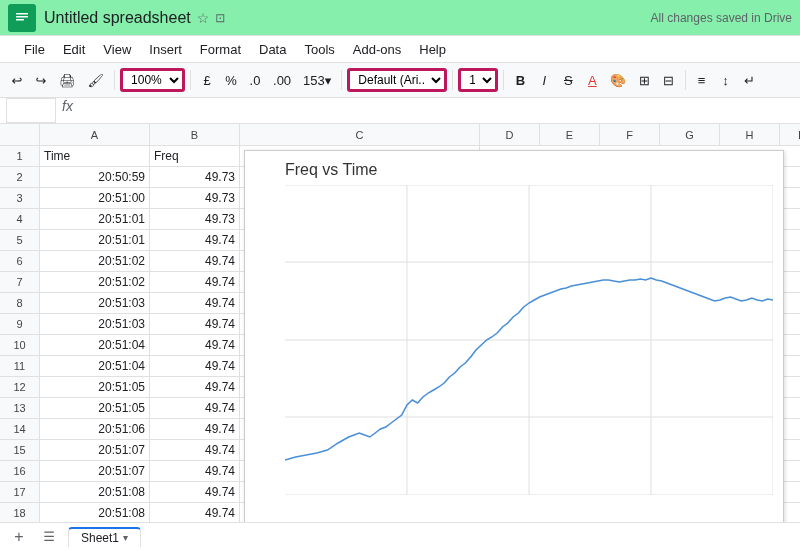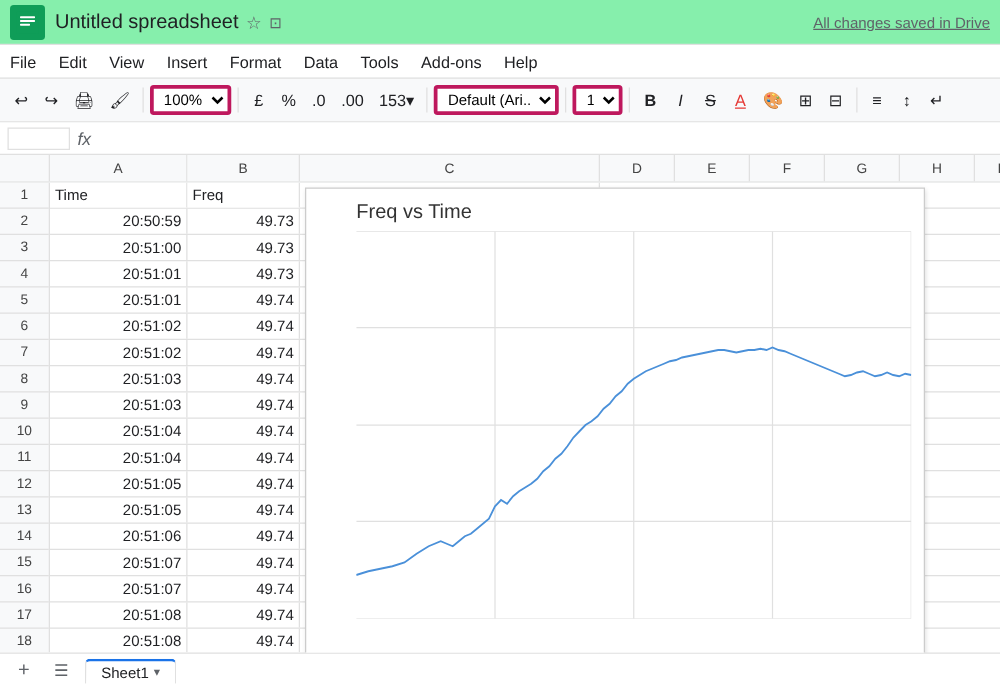--- a/index.html
+++ b/index.html
@@ -16,28 +16,28 @@
     }
     #app-icon {
       width: 28px; height: 28px; margin-right: 8px;
       background: #0f9d58;
       border-radius: 3px;
       display: flex; align-items: center; justify-content: center;
     }
     #app-icon svg { width: 18px; height: 18px; }
     #title-text { font-size: 16px; color: #202124; margin-right: 6px; }
     #title-icons { display: flex; gap: 6px; align-items: center; color: #5f6368; font-size: 14px; }
-    #save-status { margin-left: auto; font-size: 12px; color: #5f6368; text-decoration: underline; cursor: pointer; }
+    #save-status { margin-left: auto; font-size: 12px; color: #5f6368; cursor: pointer; }
 
     
     #menu-bar {
       display: flex;
       align-items: center;
       height: 26px;
-      padding: 0 0;
+      padding: 0 16px;
       gap: 2px;
       background: #fff;
     }
     .menu-item {
       padding: 2px 8px;
       font-size: 13px;
       color: #202124;
       cursor: pointer;
       border-radius: 3px;
     }
@@ -70,21 +70,20 @@
       padding: 1px 4px;
       font-size: 12px;
       background: #fff;
       cursor: pointer;
       height: 24px;
     }
 
     
     #formula-bar {
       display: flex;
-      align-items: center;
       height: 26px;
       padding: 0 6px;
       border-bottom: 1px solid #e0e0e0;
       background: #fff;
       gap: 6px;
     }
     #cell-ref {
       width: 50px;
       border: 1px solid #e0e0e0;
       font-size: 12px;
@@ -167,21 +166,21 @@
     .cell-b { width: 90px; min-width: 90px; }
     .cell-c { width: 240px; min-width: 240px; }
     .cell-header { font-weight: 500; background: #fff; }
     .cell-num { justify-content: flex-end; }
 
     
     #chart-container {
       position: absolute;
       top: 4px;
       left: 204px;
-      width: 496px;
+      width: 540px;
       height: 380px;
       background: #fff;
       border: 1px solid #ccc;
       box-shadow: 1px 1px 4px rgba(0,0,0,0.15);
       padding: 10px 10px 30px 40px;
       z-index: 10;
     }
     #chart-title { font-size: 16px; color: #333; margin-bottom: 6px; }
 
     

